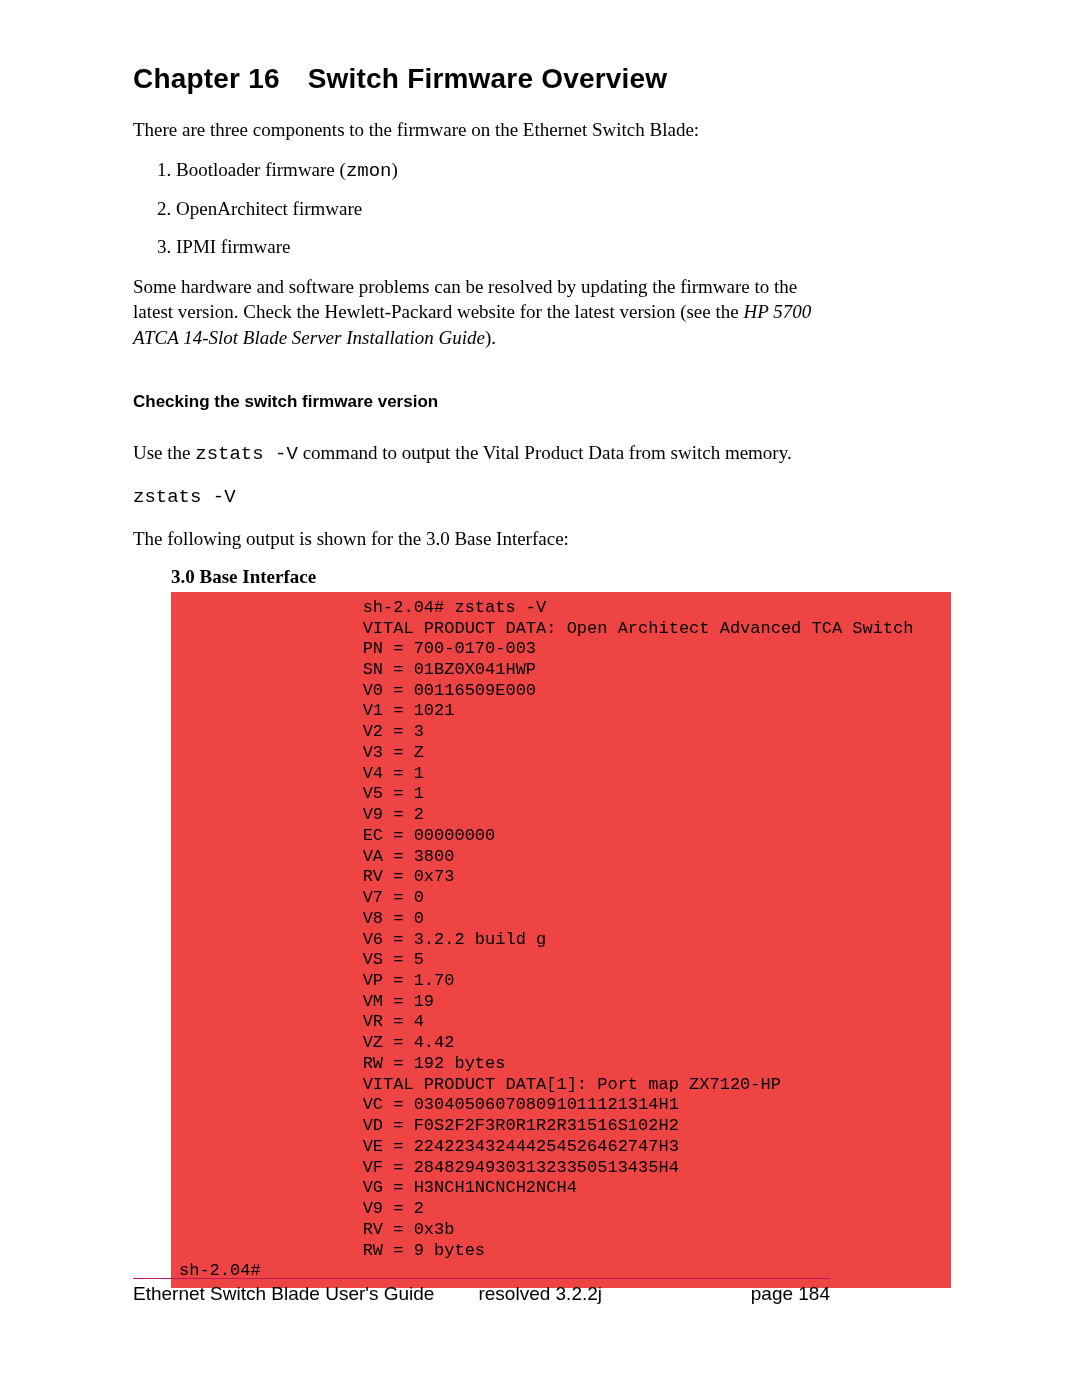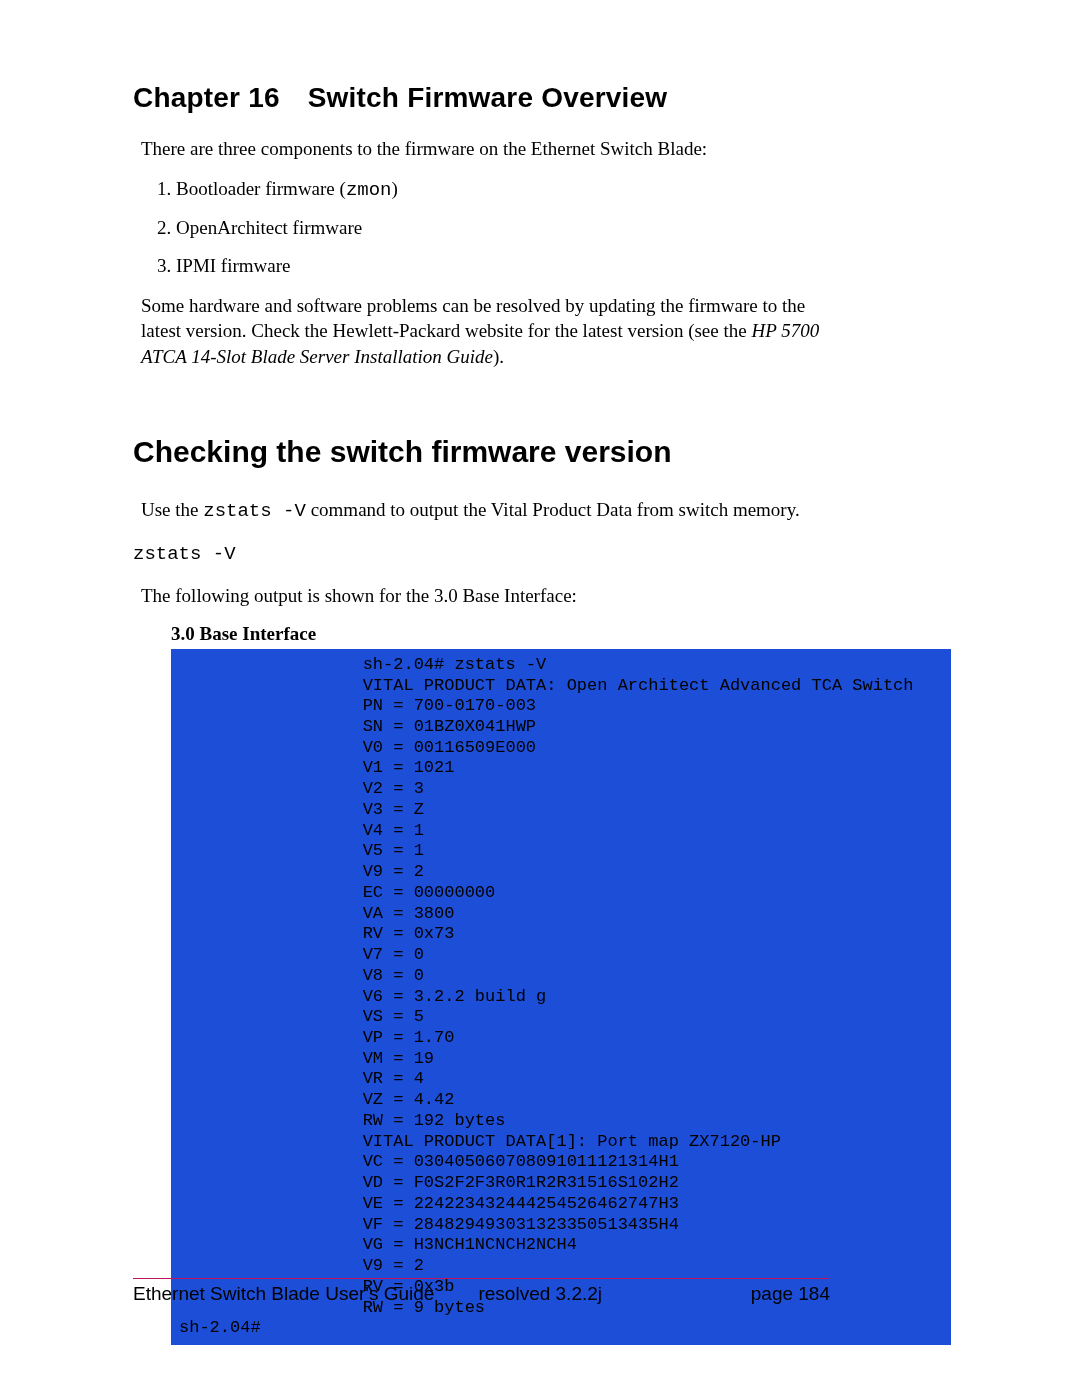--- a/index.html
+++ b/index.html
@@ -7,35 +7,35 @@
     padding: 0;
     background: #ffffff;
     font-family: "Times New Roman", Times, serif;
     color: #000000;
   }
   .page {
     width: 960px;
     height: 1397px;
     position: relative;
     box-sizing: border-box;
-    padding: 82px 130px 0 133px;
+    padding: 63px 130px 0 133px;
   }
   h1.chapter-heading {
     font-family: Arial, Helvetica, sans-serif;
     font-weight: bold;
     font-size: 28px;
     margin: 0 0 22px 0;
     letter-spacing: 0.2px;
   }
   .chapter-num {
     margin-right: 28px;
   }
   p.body {
     font-size: 19px;
-    margin: 0 0 14px 8px;
+    margin: 0 0 14px 0;
     line-height: 1.35;
   }
   ol.firmware-list {
     font-size: 19px;
     margin: 0 0 14px 0;
     padding-left: 24px;
     list-style: none;
   }
   ol.firmware-list li {
     margin: 12px 0;
@@ -45,36 +45,36 @@
     font-family: "Courier New", Courier, monospace;
     font-size: 19px;
     text-align: center;
   }
   .italic {
     font-style: italic;
   }
   h2.section-heading {
     font-family: Arial, Helvetica, sans-serif;
     font-weight: bold;
-    font-size: 30px;
-    margin: 66px 0 28px 0;
+    font-size: 17px;
+    margin: 42px 0 28px 0;
   }
   .cmd-line {
     font-family: "Courier New", Courier, monospace;
     font-size: 19px;
     margin: 18px 0 18px 0;
   }
   .subhead {
     font-family: "Times New Roman", Times, serif;
     font-weight: bold;
     font-size: 19px;
     margin: 14px 0 4px 38px;
   }
   pre.terminal {
-    background: #1d4ed8;
+    background: #ef4444;
     margin: 0 0 0 38px;
     padding: 6px 0 6px 8px;
     font-family: "Courier New", Courier, monospace;
     font-size: 17px;
     line-height: 1.22;
     white-space: pre;
     overflow: hidden;
     box-sizing: border-box;
     width: 780px;
   }

